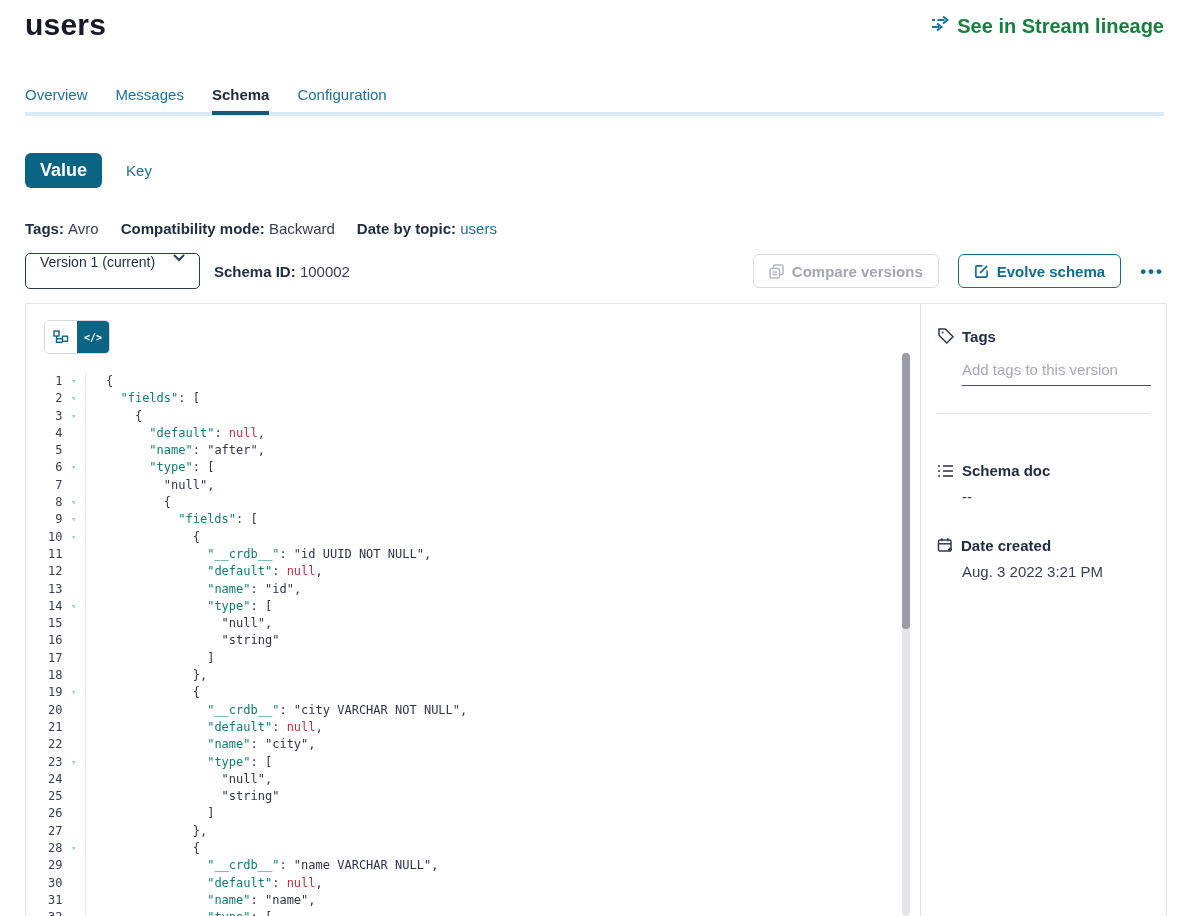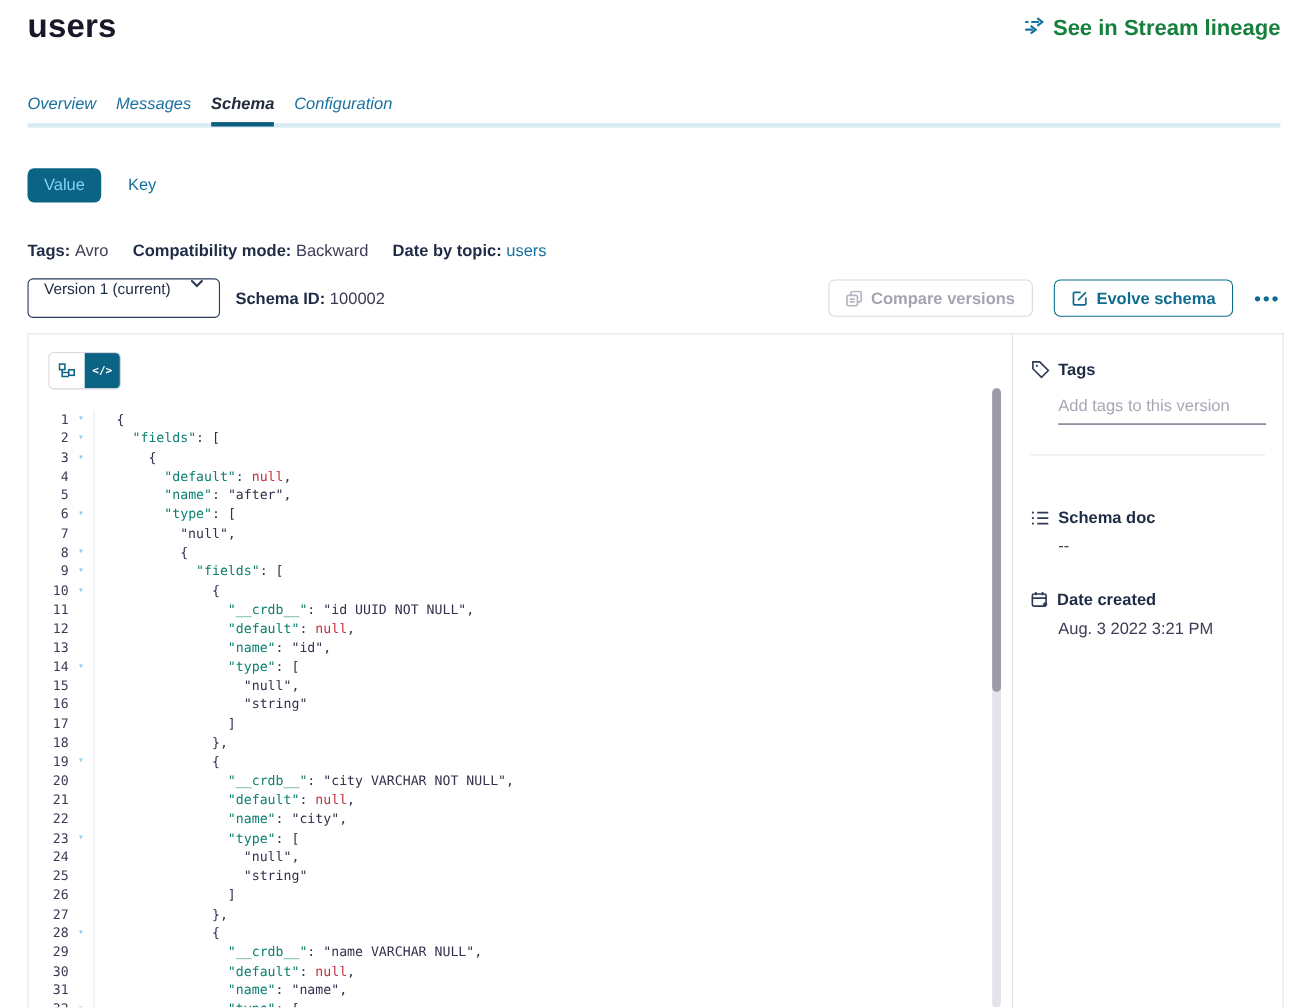--- a/index.html
+++ b/index.html
@@ -5,28 +5,28 @@
   * { margin:0; padding:0; box-sizing:border-box; }
   html,body { width:1189px; height:916px; overflow:hidden; background:#fff;
               font-family:"Liberation Sans", sans-serif; color:#1e2b45; position:relative; }
 
   
   .page-title { position:absolute; left:25px; top:8px; font-size:30px; font-weight:800; letter-spacing:.2px; color:#181829; }
   .lineage-link { position:absolute; right:25px; top:15px; display:flex; align-items:flex-start; gap:7px;
                   color:#15803d; font-size:20px; font-weight:700; cursor:pointer; }
 
   
-  .tabs { position:absolute; left:25px; top:86px; display:flex; gap:18px;font-style:italic; }
+  .tabs { position:absolute; left:25px; top:86px; display:flex; gap:28px; }
   .tab { font-size:15px; font-weight:500; color:#1b72a1; padding-bottom:8px; border-bottom:4px solid transparent; cursor:pointer; }
   .tab.active { color:#23293e; font-weight:600; border-bottom-color:#0c5d7e; position:relative; z-index:2; }
   .tabbar { position:absolute; left:25px; right:25px; top:112px; height:4px; background:#d7ebf4; }
 
   
   .vk { position:absolute; left:25px; top:153px; display:flex; align-items:center; gap:24px; }
-  .vk-value { background:#0c6485; color:#7dd3fc; font-size:15px; font-weight:400; padding:7px 15px; border-radius:6px; border:none; cursor:pointer; }
+  .vk-value { background:#0c6485; color:#ffffff; font-size:18px; font-weight:700; padding:7px 15px; border-radius:6px; border:none; cursor:pointer; }
   .vk-key { color:#15719d; font-size:15px; font-weight:500; cursor:pointer; }
 
   
   .meta { position:absolute; left:25px; top:220px; display:flex; gap:22px; font-size:15px; color:#3b3b55; }
   .meta b { color:#1e2b45; font-weight:700; }
   .meta .link { color:#15719d; cursor:pointer; }
 
   
   .controls-left { position:absolute; left:25px; top:253px; display:flex; align-items:center; }
   .version-select { width:175px; height:36px; border:1px solid #283a58; border-radius:5px; display:flex; align-items:flex-start;

